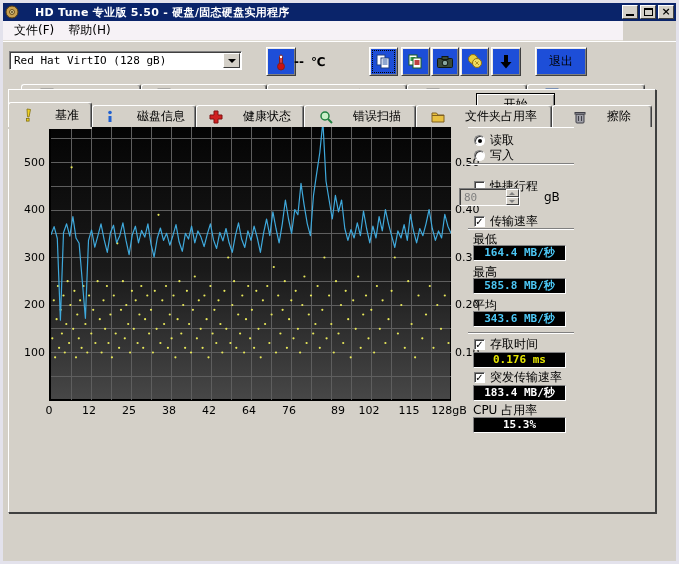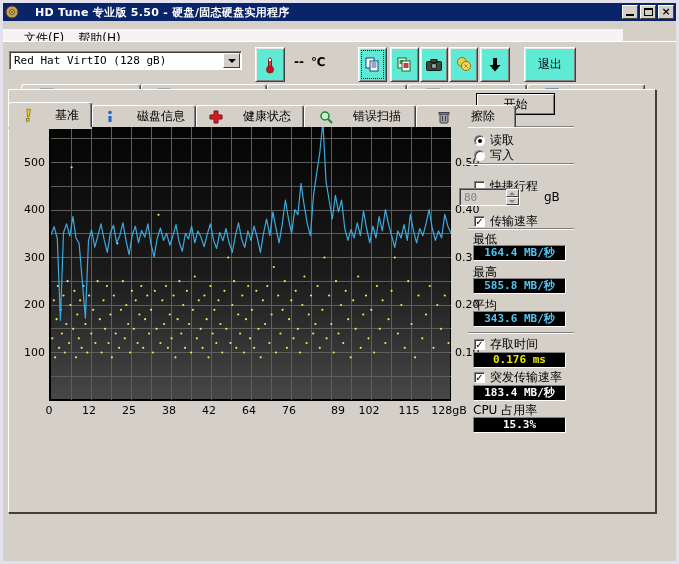--- a/index.html
+++ b/index.html
@@ -15,34 +15,34 @@
     white-space:nowrap; overflow:hidden; flex:1; }
   .winbtn { width:16px; height:14px; background:#d4d0c8; border:1px solid; border-color:#fff #404040 #404040 #fff;
     margin-left:2px; position:relative; cursor:pointer; }
   .winbtn .glyph-min { position:absolute; left:3px; bottom:2px; width:8px; height:2px; background:#000; }
   .winbtn .glyph-max { position:absolute; left:3px; top:2px; width:9px; height:8px; border:1px solid #000; border-top-width:2px; }
   .winbtn .glyph-x { position:absolute; left:0; top:-1px; width:100%; text-align:center; font-size:11px; font-weight:bold; line-height:14px; }
   .appicon { width:14px; height:14px; }
 
   
   .menubar { position:absolute; left:0; top:18px; width:620px; height:20px; background:#f6f2f6;
-    display:flex; align-items:center; padding-left:14px; border-bottom:1px solid #e0dcd4;margin-top:8px; }
+    display:flex; align-items:center; padding-left:4px; border-bottom:1px solid #e0dcd4; }
   .menuitem { padding:2px 7px; cursor:default; }
 
   
   .toolbar { position:absolute; left:0; top:38px; width:673px; height:43px; background:#d4d0c8; border-top:1px solid #fff; }
   .combo { position:absolute; left:6px; top:9px; width:233px; height:19px; background:#fff;
     border:1px solid; border-color:#808080 #fff #fff #808080; box-shadow:inset 1px 1px 0 #404040;
     display:flex; align-items:center; }
   .combo .val { flex:1; font-family:"DejaVu Sans Mono", monospace; font-size:11px; padding-left:4px; white-space:nowrap; overflow:hidden; }
   .combo .drop { width:17px; height:15px; margin:1px; background:#d4d0c8; border:1px solid; border-color:#fff #404040 #404040 #fff;
     display:flex; align-items:center; justify-content:center; }
   .arrow-dn { width:0; height:0; border-left:4px solid transparent; border-right:4px solid transparent; border-top:4px solid #000; }
-  .tbtn { position:absolute; top:5px; height:35px; background:#5eead4; border:1px solid; border-color:#fff #404040 #404040 #fff;
-    box-shadow:inset 1px 1px 0 #ece9e4, inset -1px -1px 0 #808080; display:flex; align-items:center; justify-content:center; cursor:pointer; }
+  .tbtn { position:absolute; top:5px; height:29px; background:#1d4ed8; border:1px solid; border-color:#fff #404040 #404040 #fff;
+    box-shadow:inset 1px 1px 0 #ece9e4, inset -1px -1px 0 #808080; display:flex; align-items:center; justify-content:center; cursor:pointer;margin-left:11px; }
   .temp-txt { position:absolute; top:13px; font-weight:bold; font-size:12px; }
   .exitbtn { font-size:12px; }
 
   
   .tabs-back { position:absolute; left:18px; top:43px; width:634px; height:21px; display:flex; }
   .tabs-front { position:absolute; left:5px; top:64px; width:650px; height:22px; display:flex; z-index:3; }
   .tab { background:#d4d0c8; border:1px solid #404040; border-bottom:none; border-top-color:#fff; border-left-color:#fff;
     border-radius:3px 3px 0 0; display:flex; align-items:center; justify-content:center; gap:20px;
     font-size:12px; height:100%; cursor:pointer; box-shadow:inset -1px 0 0 #808080; }
   .tab.active { height:25px; margin-top:-3px; z-index:5; box-shadow:inset -1px 0 0 #808080, 0 2px 0 #d4d0c8; }
@@ -238,20 +238,27 @@
             <path d="M5 1 h4 v4 h4 v4 h-4 v4 h-4 v-4 H1 V5 h4 Z" fill="#d02020" stroke="#801010"></path>
           </svg>
           <span>健康状态</span>
         </div>
         <div class="tab" style="width:112px">
           <svg class="ticon" viewBox="0 0 14 14">
             <circle cx="6" cy="6" r="4" fill="#c8f0c8" stroke="#208040" stroke-width="1.5"></circle>
             <line x1="9" y1="9" x2="13" y2="13" stroke="#208040" stroke-width="2"></line>
           </svg>
           <span>错误扫描</span>
+        </div>
+        <div class="tab" style="width:136px">
+          <svg class="ticon" viewBox="0 0 14 14">
+            <path d="M1 3 h4.5 l1.5 2 H13 v7 H1 Z" fill="#e8c040" stroke="#806020"></path>
+            <path d="M1 5.5 h12" stroke="#806020"></path>
+          </svg>
+          <span>文件夹占用率</span>
         </div>
         <div class="tab" style="width:100px">
           <svg class="ticon" viewBox="0 0 14 14">
             <rect x="3" y="4" width="8" height="9" rx="1" fill="#a0a0a8" stroke="#404048"></rect>
             <rect x="2" y="2.5" width="10" height="1.6" fill="#a0a0a8" stroke="#404048"></rect>
             <path d="M5.5 6 v5 M8.5 6 v5" stroke="#404048"></path>
           </svg>
           <span>擦除</span>
         </div>
       </div>

